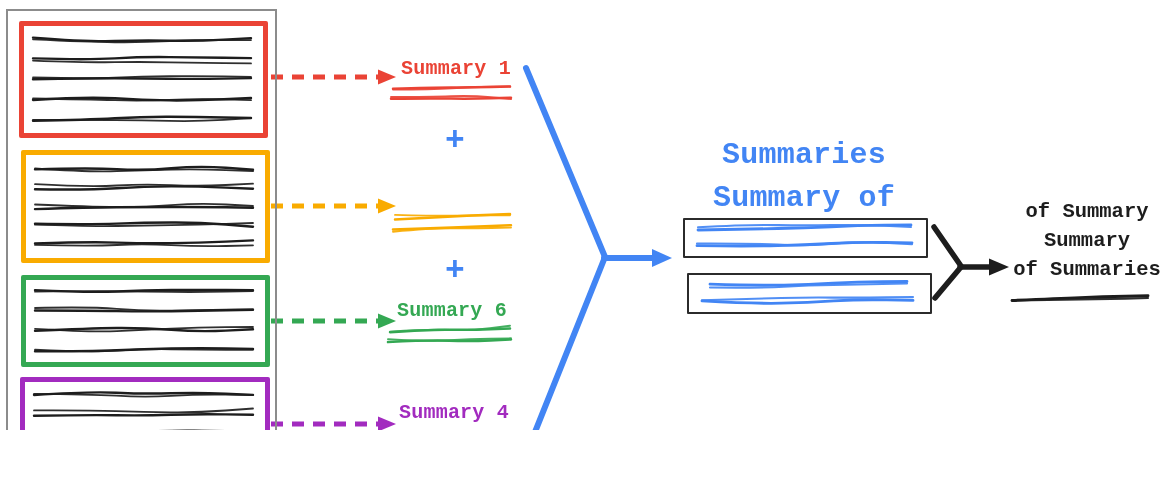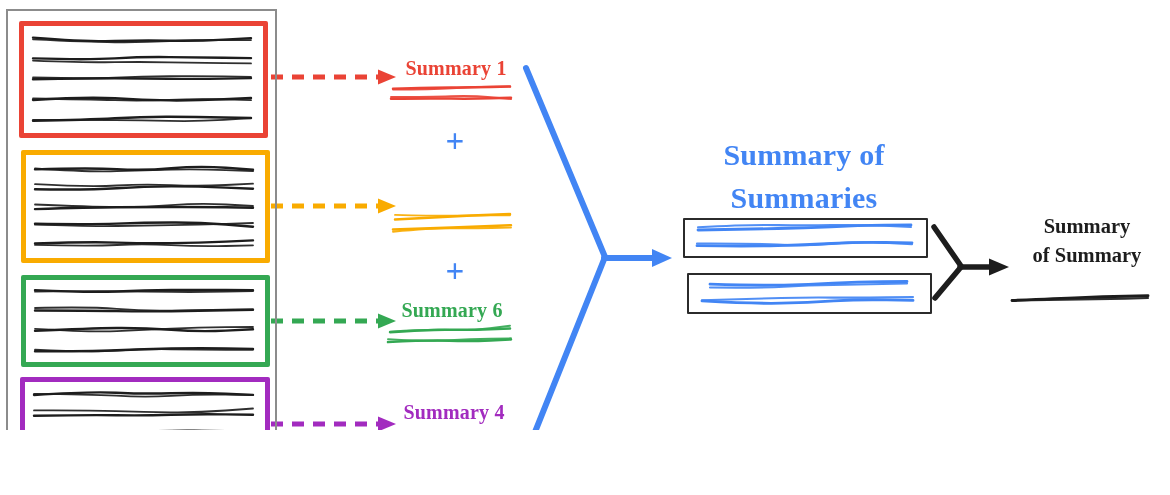--- a/index.html
+++ b/index.html
@@ -1,18 +1,18 @@
 <!DOCTYPE html>
 <html><head>
 <meta charset="utf-8">
 <style>
   html,body{margin:0;padding:0;background:#ffffff;}
   .canvas{
     position:relative;width:1170px;height:430px;background:#ffffff;overflow:hidden;
-    font-family:Liberation Serif, serif;
+    font-family:Liberation Mono, monospace;
   }
   #gfx{position:absolute;left:0;top:0;width:1170px;height:495px;}
   .box{position:absolute;box-sizing:border-box;background:transparent;}
   .container-box{border:2px solid #8C8C8C;}
   .doc-box{border:5px solid #000;border-radius:2px;}
   .mini-box{border:2.5px solid #2b2b2b;border-radius:1px;}
   .label{
     position:absolute;transform:translate(-50%,-50%);
     white-space:nowrap;font-weight:600;font-size:20px;letter-spacing:.2px;
   }
@@ -124,25 +124,26 @@
   <div class="box doc-box" style="left: 20px; top: 377px; width: 250px; height: 93px; border-color: rgb(162, 43, 191);"></div>
 
   <div class="label" style="left: 456px; top: 68px; color: rgb(234, 67, 53);">Summary 1</div>
   <div class="label" style="left: 452px; top: 310px; color: rgb(52, 168, 83);">Summary 6</div>
   <div class="label" style="left: 454px; top: 412px; color: rgb(162, 43, 191); text-align: right;">Summary 4</div>
 
   <div class="plus" style="left: 455px; top: 141px; color: rgb(66, 133, 244);">+</div>
   <div class="plus" style="left: 455px; top: 271px; color: rgb(66, 133, 244);">+</div>
 
   <div class="merge-title" style="left: 804px; top: 177px; color: rgb(66, 133, 244);">
+    <span>Summaries</span>
     <span>Summary of</span>
-    <span>Summaries</span>
   </div>
 
   <div class="box mini-box" style="left:683px;top:218px;width:245px;height:40px;"></div>
   <div class="box mini-box" style="left:687px;top:273px;width:245px;height:41px;"></div>
 
   <div class="final-title" style="left: 1087px; top: 241px; color: rgb(29, 29, 29);">
+    <span>of Summary</span>
     <span>Summary</span>
-    <span>of Summary</span>
+    <span>of Summaries</span>
   </div>
 
 </div>
 
 </body></html>

